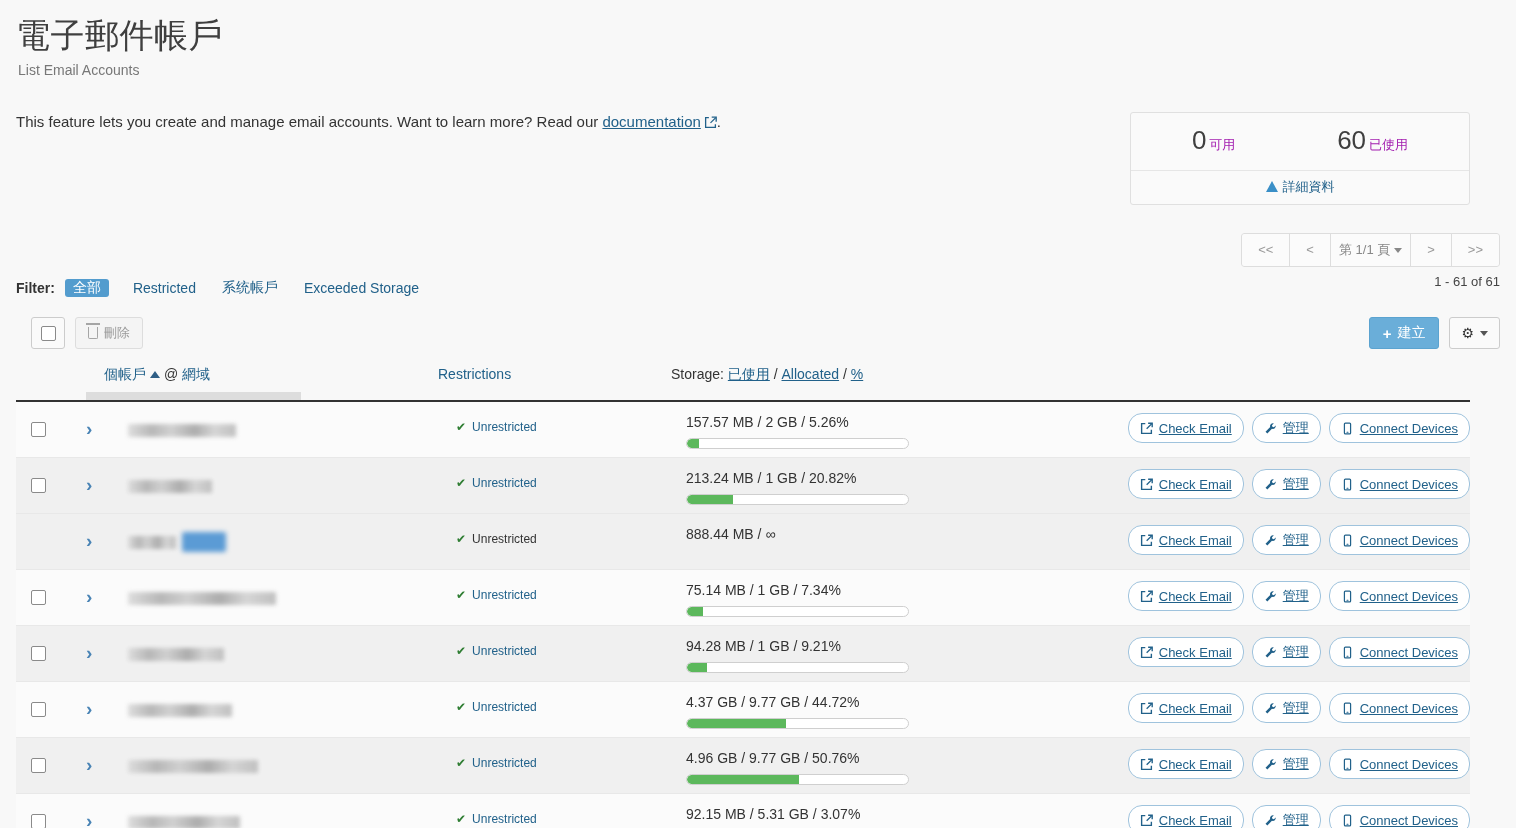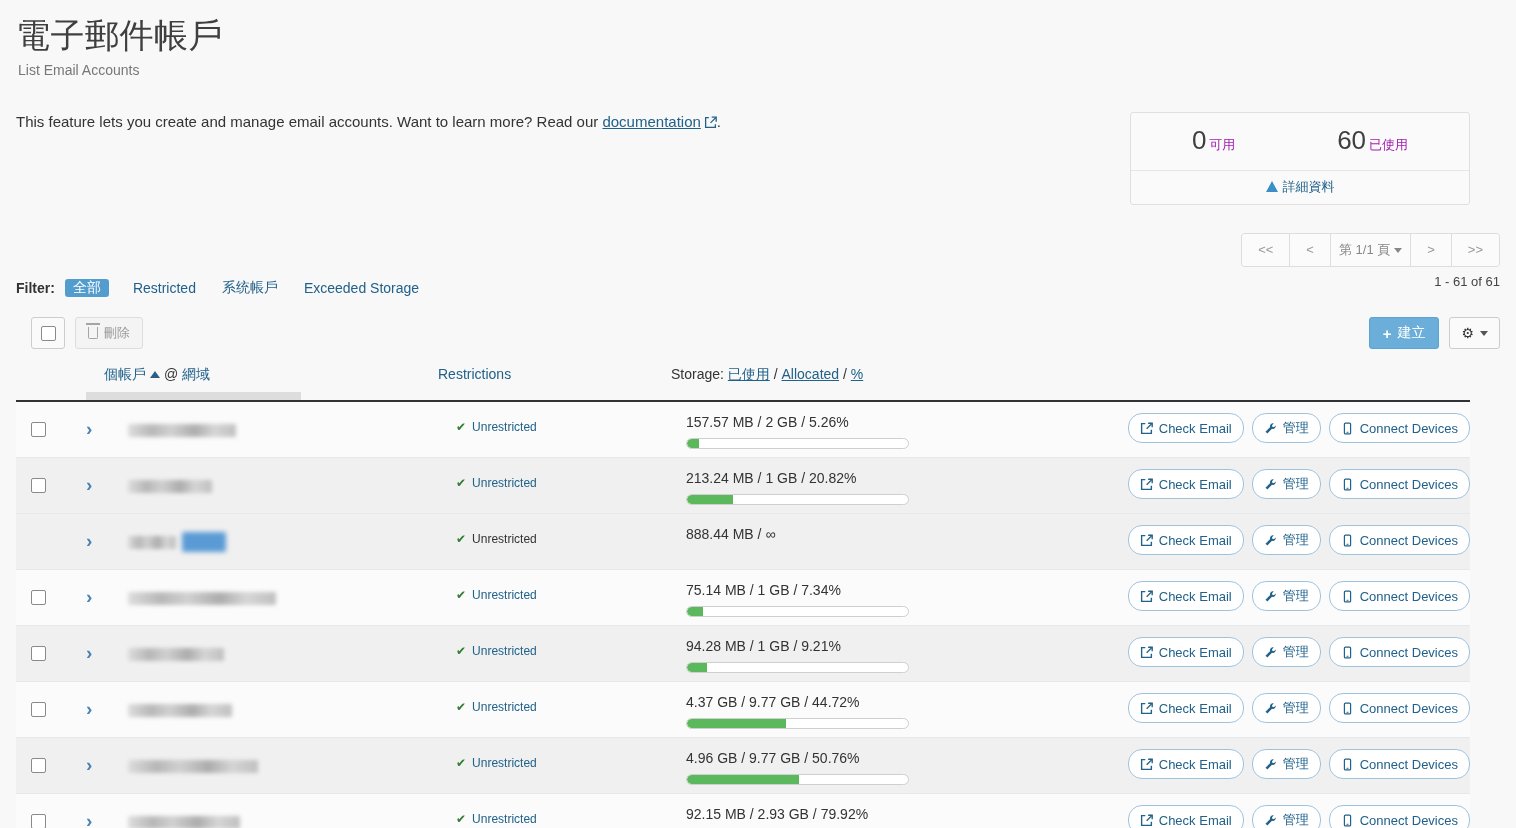--- a/index.html
+++ b/index.html
@@ -363,20 +363,21 @@
     background: #fff;
     color: #21618a;
     font-size: 13px;
     height: 30px;
     border-radius: 14px;
     padding: 0 11px;
     cursor: pointer;
     font-family: inherit;
     display: flex; align-items: center; gap: 6px;
     white-space: nowrap;
+    text-decoration: underline;
   }
   .ico { width: 13px; height: 13px; flex: none; }
 </style>
 </head>
 <body>
 
 <div class="page">
 
   <h1 class="page-title">電子郵件帳戶</h1>
   <div class="page-subtitle">List Email Accounts</div>
@@ -685,21 +686,21 @@
               </svg>
               <span>Connect Devices</span>
             </button>
           </div>
         </div>
         <div class="row">
           <div class="row-cb"></div>
           <div class="row-chev">›</div>
           <div class="redact" style="width:112px"></div>
           <div class="cell-restr"><span class="check">✔</span>Unrestricted</div>
-          <div class="cell-storage">92.15 MB / 2.93 GB / 79.92%</div>
+          <div class="cell-storage">92.15 MB / 5.31 GB / 3.07%</div>
           <div class="row-actions">
             <button class="act-btn">
               <svg class="ico" viewBox="0 0 16 16">
                 <path d="M6.5 2H2v12h12V9.5" fill="none" stroke="#21618a" stroke-width="1.7"></path>
                 <path d="M10 1.6H15V6.6" fill="none" stroke="#21618a" stroke-width="1.7"></path>
                 <path d="M14.6 2L8.2 8.4" stroke="#21618a" stroke-width="1.7"></path>
               </svg>
               <span>Check Email</span>
             </button>
             <button class="act-btn">

